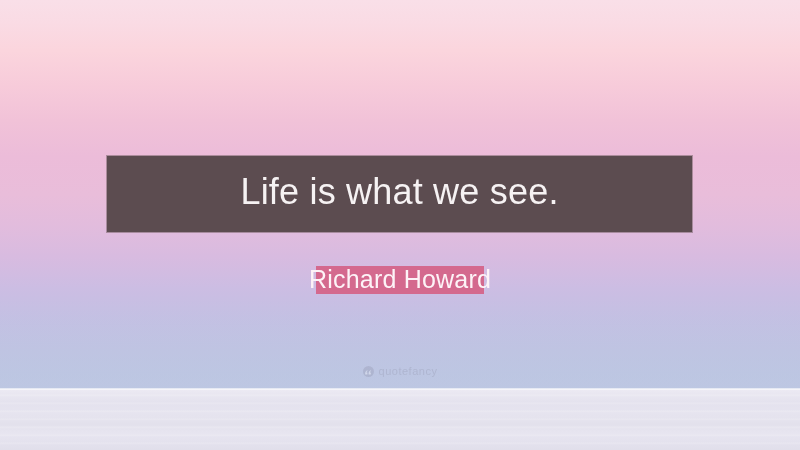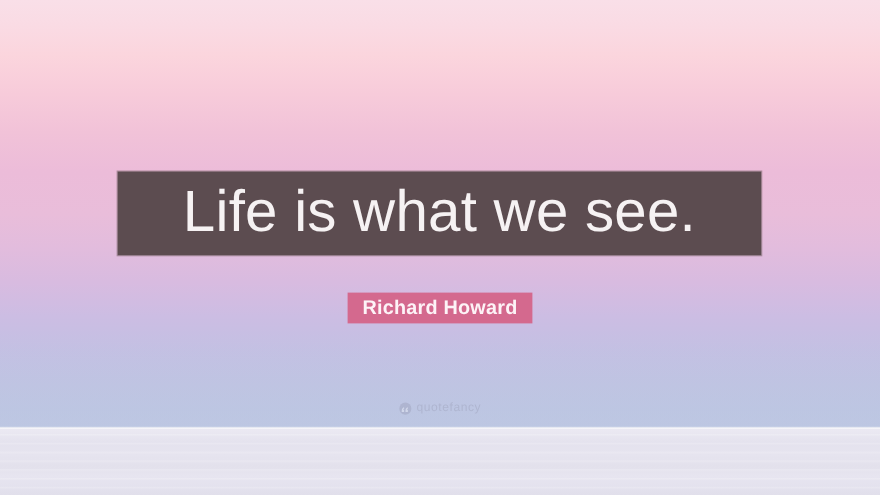--- a/index.html
+++ b/index.html
@@ -113,21 +113,21 @@
     height: 76px;
     background: #5c4c50;
     box-shadow: 0 0 0 1px rgba(120,100,105,0.55);
     display: flex;
     align-items: center;
     justify-content: center;
   }
 
   .quote-text {
     color: #f6f2f3;
-    font-size: 53px;
+    font-size: 36px;
     font-weight: 300;
     letter-spacing: 0.2px;
     line-height: 1;
     white-space: nowrap;
     padding-bottom: 4px;
   }
 
   
   .author-box {
     position: absolute;
@@ -136,22 +136,22 @@
     width: 168px;
     height: 28px;
     background: #d4698e;
     display: flex;
     align-items: center;
     justify-content: center;
   }
 
   .author-text {
     color: #fdf3f7;
-    font-size: 18px;
-    font-weight: 700;
+    font-size: 25px;
+    font-weight: 400;
     letter-spacing: 0.2px;
     line-height: 1;
     white-space: nowrap;
     padding-bottom: 2px;
   }
 
   
   .watermark {
     position: absolute;
     left: 0;

